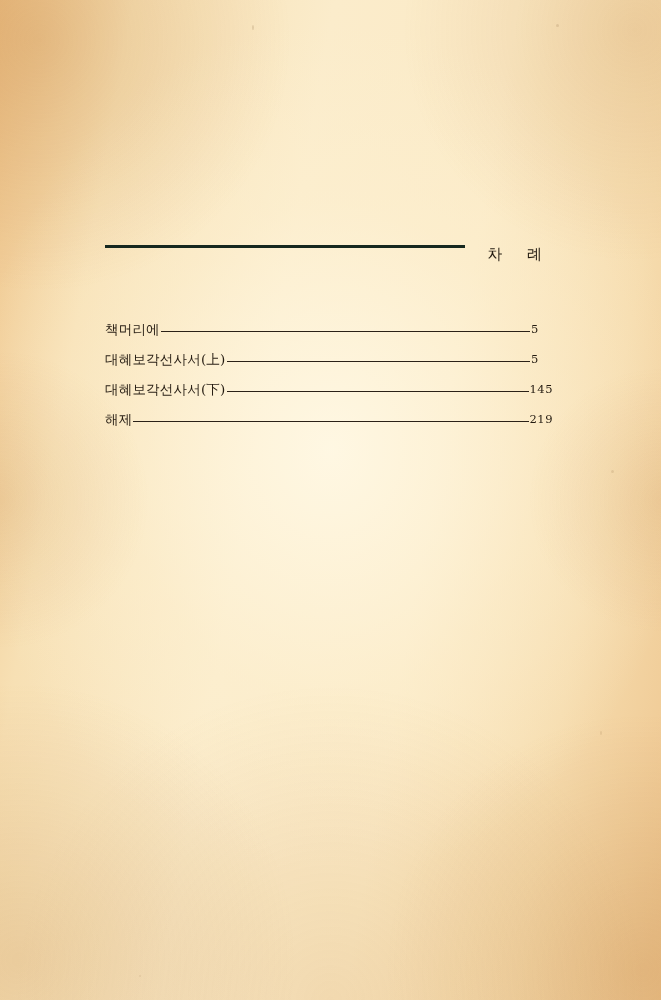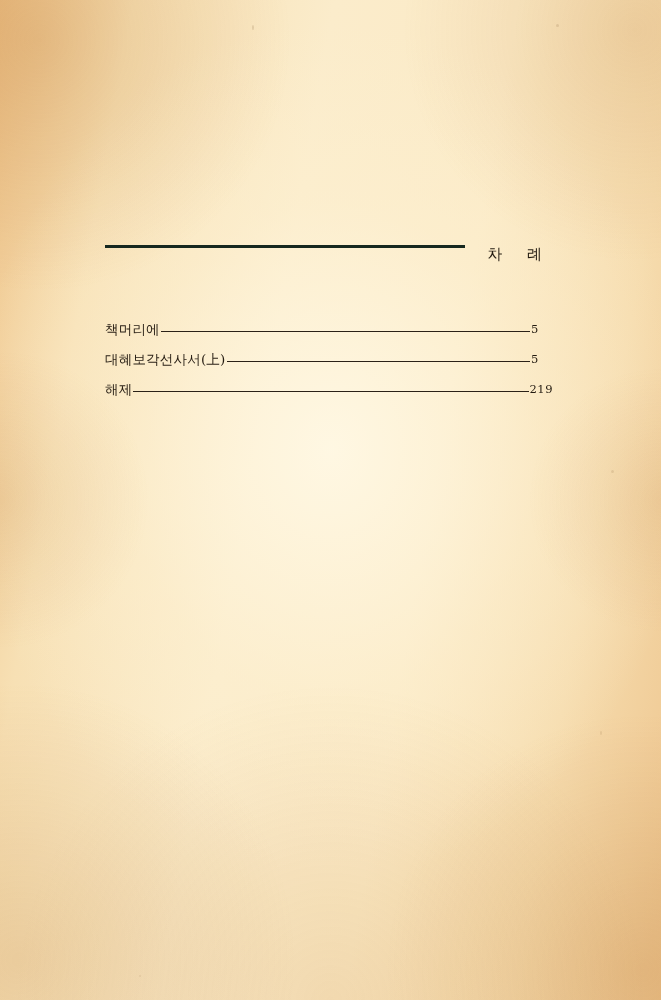--- a/index.html
+++ b/index.html
@@ -142,20 +142,25 @@
       <span class="toc-leader"></span>
       <span class="toc-page">5</span>
     </div>
 
     <div class="toc-row">
       <span class="toc-label">대혜보각선사서(上)</span>
       <span class="toc-leader"></span>
       <span class="toc-page">5</span>
     </div>
 
+    <div class="toc-row">
+      <span class="toc-label">대혜보각선사서(下)</span>
+      <span class="toc-leader"></span>
+      <span class="toc-page">145</span>
+    </div>
 
     <div class="toc-row">
       <span class="toc-label">해제</span>
       <span class="toc-leader"></span>
       <span class="toc-page">219</span>
     </div>
 
   </div>
 </div>
 

